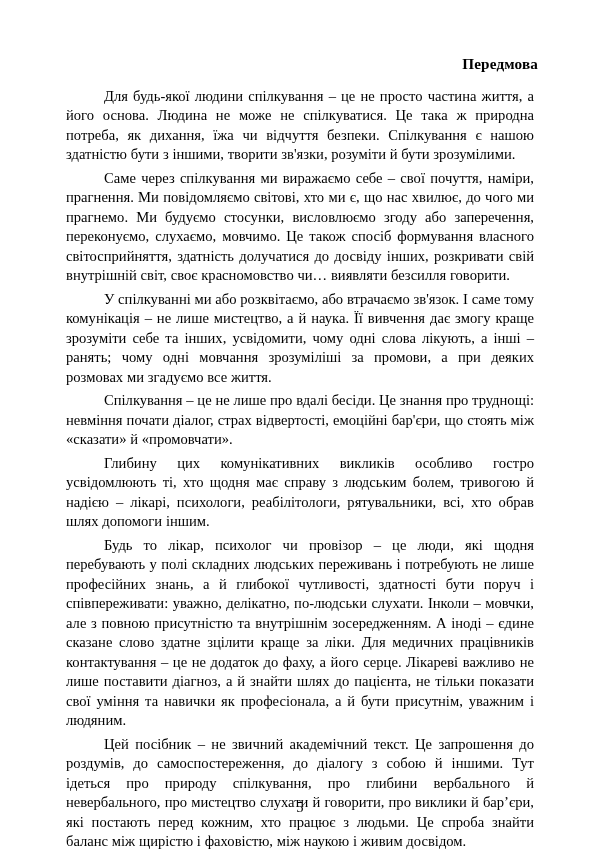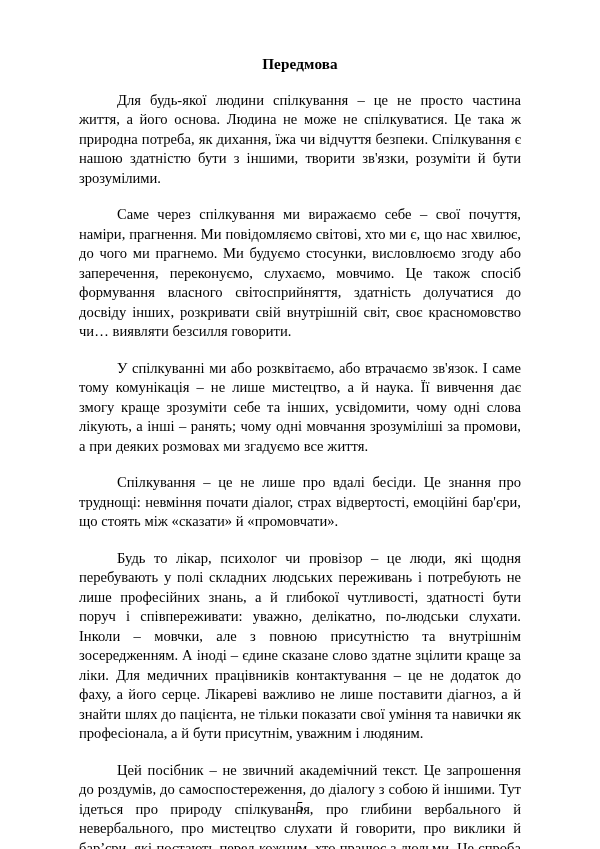--- a/index.html
+++ b/index.html
@@ -24,27 +24,27 @@
   }
   .content {
     position: absolute;
     left: 62px;
     top: 54px;
     width: 476px;
   }
   .doc-title {
     font-size: 15.2px;
     font-weight: bold;
-    text-align: center;
+    text-align: right;
     line-height: 19.5px;
     margin: 0 0 13px 0;
     letter-spacing: 0.15px;
   }
   .body-text p {
-    margin: 17px;
+    margin: 4px;
     font-size: 14.6px;
     line-height: 19.5px;
     text-align: justify;
     text-justify: inter-word;
     text-indent: 38px;
     hyphens: none;
     word-spacing: 0.1px;
   }
   .page-number {
     position: absolute;
@@ -63,20 +63,21 @@
 
   <div class="content">
 
     <h1 class="doc-title">Передмова</h1>
 
     <div class="body-text">
       <p>Для будь-якої людини спілкування – це не просто частина життя, а його основа. Людина не може не спілкуватися. Це така ж природна потреба, як дихання, їжа чи відчуття безпеки. Спілкування є нашою здатністю бути з іншими, творити зв'язки, розуміти й бути зрозумілими.</p>
       <p>Саме через спілкування ми виражаємо себе – свої почуття, наміри, прагнення. Ми повідомляємо світові, хто ми є, що нас хвилює, до чого ми прагнемо. Ми будуємо стосунки, висловлюємо згоду або заперечення, переконуємо, слухаємо, мовчимо. Це також спосіб формування власного світосприйняття, здатність долучатися до досвіду інших, розкривати свій внутрішній світ, своє красномовство чи… виявляти безсилля говорити.</p>
       <p>У спілкуванні ми або розквітаємо, або втрачаємо зв'язок. І саме тому комунікація – не лише мистецтво, а й наука. Її вивчення дає змогу краще зрозуміти себе та інших, усвідомити, чому одні слова лікують, а інші – ранять; чому одні мовчання зрозуміліші за промови, а при деяких розмовах ми згадуємо все життя.</p>
       <p>Спілкування – це не лише про вдалі бесіди. Це знання про труднощі: невміння почати діалог, страх відвертості, емоційні бар'єри, що стоять між «сказати» й «промовчати».</p>
+      <p>Глибину цих комунікативних викликів особливо гостро усвідомлюють ті, хто щодня має справу з людським болем, тривогою й надією – лікарі, психологи, реабілітологи, рятувальники, всі, хто обрав шлях допомоги іншим.</p>
       <p>Будь то лікар, психолог чи провізор – це люди, які щодня перебувають у полі складних людських переживань і потребують не лише професійних знань, а й глибокої чутливості, здатності бути поруч і співпереживати: уважно, делікатно, по-людськи слухати. Інколи – мовчки, але з повною присутністю та внутрішнім зосередженням. А іноді – єдине сказане слово здатне зцілити краще за ліки. Для медичних працівників контактування – це не додаток до фаху, а його серце. Лікареві важливо не лише поставити діагноз, а й знайти шлях до пацієнта, не тільки показати свої уміння та навички як професіонала, а й бути присутнім, уважним і людяним.</p>
       <p>Цей посібник – не звичний академічний текст. Це запрошення до роздумів, до самоспостереження, до діалогу з собою й іншими. Тут ідеться про природу спілкування, про глибини вербального й невербального, про мистецтво слухати й говорити, про виклики й бар’єри, які постають перед кожним, хто працює з людьми. Це спроба знайти баланс між щирістю і фаховістю, між наукою і живим досвідом.</p>
       <p>Хай ця книга стане для Вас простором не лише теоретичних, а й особистих відкриттів. Адже, зрештою, найважливіше, що ми залишаємо іншим, – це не лише знання, а й те, як ми були з ними на зв’язку.</p>
     </div>
 
   </div>
 
   <div class="page-number">5</div>
 
 </div>

